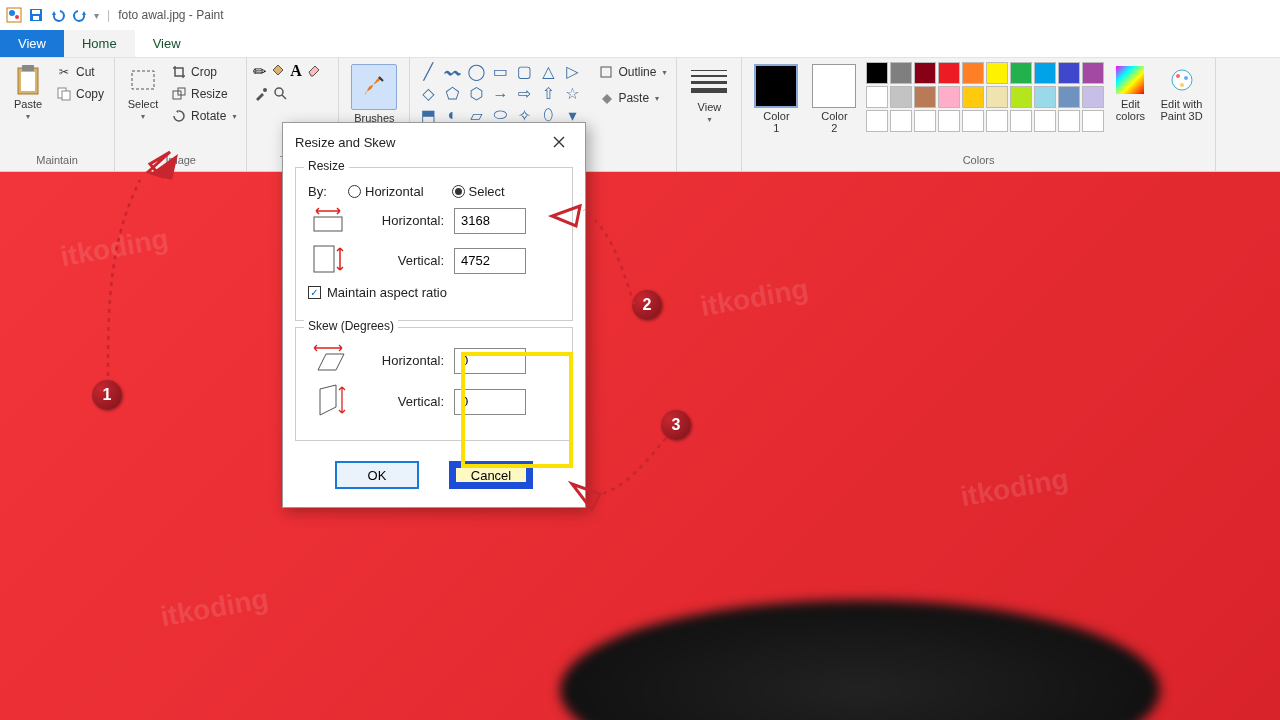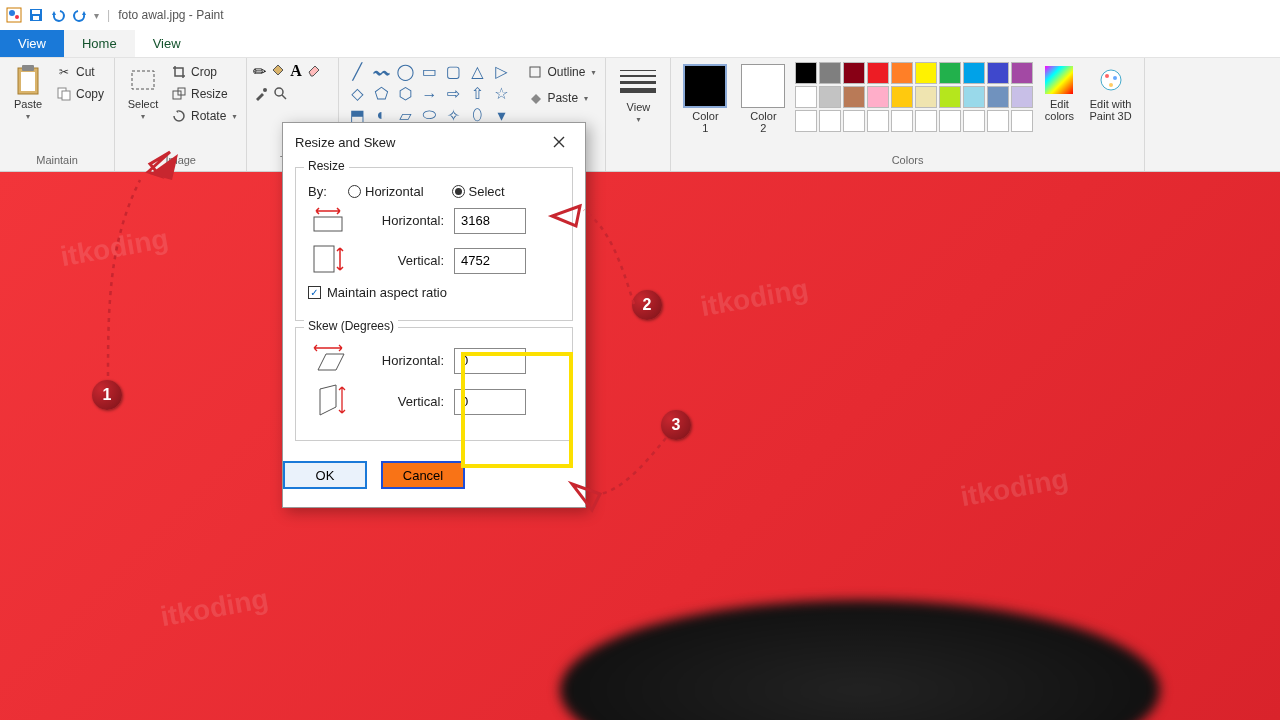--- a/index.html
+++ b/index.html
@@ -35,22 +35,22 @@
 .dialog .close{width:28px;height:22px;display:flex;align-items:center;justify-content:center;cursor:pointer}
 .fieldset{border:1px solid #ccc;margin:6px 12px;padding:10px 12px 14px;position:relative}
 .fieldset .legend{position:absolute;top:-9px;left:8px;background:#fff;padding:0 4px;font-size:12px}
 .row{display:flex;align-items:center;gap:10px;margin:6px 0}
 .row .lab{width:86px;text-align:right}
 .row input[type=text]{width:72px;height:26px;border:1px solid #888;padding:2px 6px;font-size:13px}
 .radio{display:inline-flex;align-items:center;gap:4px;font-size:13px;margin-right:18px}
 .radio .bullet{width:13px;height:13px;border:1px solid #333;border-radius:50%;display:flex;align-items:center;justify-content:center}
 .radio.sel .bullet::after{content:"";width:7px;height:7px;background:#333;border-radius:50%}
 .cbx{width:13px;height:13px;border:1px solid #333;display:inline-flex;align-items:center;justify-content:center;font-size:10px;color:#0060c0}
-.dlgbtns{display:flex;justify-content:flex-start;gap:14px;padding:14px 0 18px}
-.dlgbtns button{width:84px;height:28px;border:2px solid #1d4ed8;background:#f97316;font-size:13px;cursor:pointer}
+.dlgbtns{display:flex;justify-content:center;gap:30px;padding:14px 0 18px}
+.dlgbtns button{width:84px;height:28px;border:7px solid #1d4ed8;background:#fef9c3;font-size:13px;cursor:pointer}
 .dlgbtns button.primary{border:2px solid #1a79d8;background:#eaf2fb}
 .yellowbox{position:absolute;border:4px solid #fce000;pointer-events:none}
 .callout{position:absolute;width:30px;height:30px;border-radius:50%;background:radial-gradient(circle at 30% 30%,#c8262f,#7a1319);color:#fff;font-weight:bold;display:flex;align-items:center;justify-content:center;font-size:16px;box-shadow:1px 1px 3px rgba(0,0,0,.4)}
 svg.overlay{position:absolute;top:0;left:0;pointer-events:none}
 .sizelines{display:flex;flex-direction:column;gap:4px;padding:6px 2px}
 .sizelines div{width:36px;background:#444}
 </style>
 </head>
 <body>
 
@@ -187,20 +187,34 @@
             <circle cx="12" cy="4" r="2" fill="#555"></circle>
           </svg></span>
       <span class="ico"><svg width="16" height="16">
             <circle cx="6" cy="6" r="4" fill="none" stroke="#555" stroke-width="1.5"></circle>
             <path d="M9 9l4 4" stroke="#555" stroke-width="1.5"></path>
           </svg></span>
     </div>
     <div class="lbl">Tools</div>
   </div>
 
+  <div class="group">
+    <div class="body">
+      <div class="vbtn">
+        <div class="brushbox">
+            <span><svg width="30" height="30">
+                <path d="M6 24c0-4 4-4 6-6s2-6 8-12l2 2c-6 6-10 6-12 8s-2 6-4 8z" fill="#e67e22"></path>
+                <path d="M20 6l4 4" stroke="#333" stroke-width="2"></path>
+              </svg></span>
+          </div>
+        <span class="cap">Brushes</span>
+      </div>
+    </div>
+    <div class="lbl">&nbsp;</div>
+  </div>
 
   <div class="group">
     <div class="body">
       <div class="shapegrid">
         <div class="s">╱</div>
           <div class="s">〰</div>
           <div class="s">◯</div>
           <div class="s">▭</div>
           <div class="s">▢</div>
           <div class="s">△</div>

